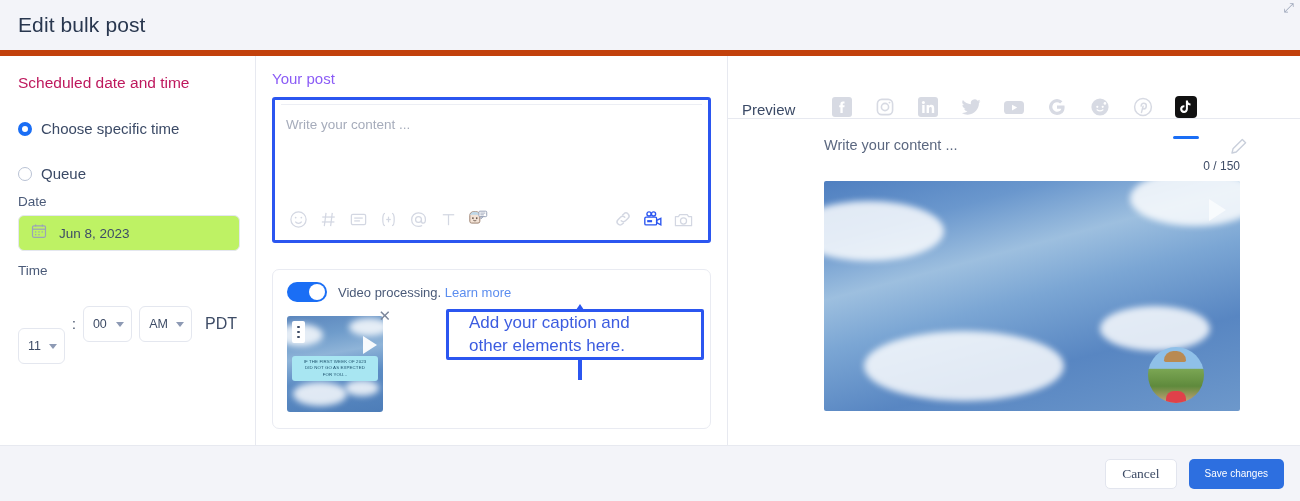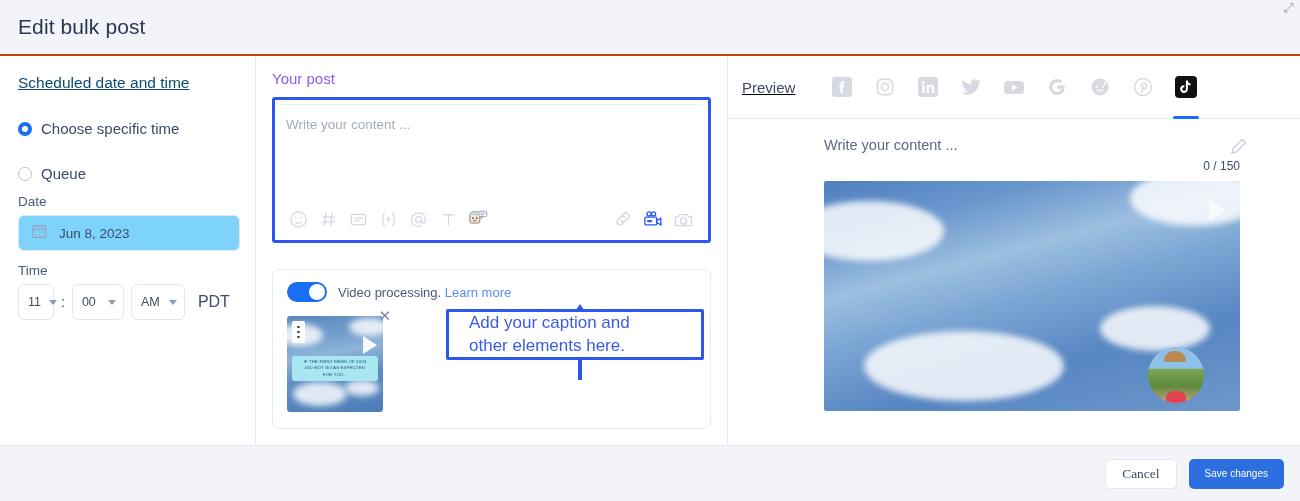--- a/index.html
+++ b/index.html
@@ -6,53 +6,53 @@
   html, body {
     width: 1300px; height: 501px;
     font-family: "Liberation Sans", sans-serif;
     background: #ffffff; overflow: hidden;
   }
   .app { position: relative; width: 1300px; height: 501px; background:#fff; }
 
   
   .header {
     height: 56px; background: #f3f4f9;
-    border-bottom: 2px solid #c2410c;
+    border-bottom: 6px solid #c2410c;
     display: flex; align-items: center; padding-left: 18px;
   }
   .header-title { font-size: 21px; color: #29374f; letter-spacing: .1px; }
 
   
   .body { display: flex; height: 389px; }
   .col-left  { width: 256px; border-right: 1px solid #e7e9f0; padding: 18px 18px 0 18px; }
   .col-mid   { width: 472px; border-right: 1px solid #e7e9f0; padding: 14px 16px 0 16px; position: relative; }
   .col-right { flex: 1; position: relative; }
 
   
-  .section-title { font-size: 15.5px; color: #0c4a6e; margin-bottom: 24px; text-decoration: underline; }
+  .section-title { font-size: 15.5px; color: #be185d; margin-bottom: 24px; }
   .radio-row { display: flex; align-items: center; gap: 9px; margin-bottom: 10px; margin-top: 28px; }
   .radio {
     width: 14px; height: 14px; border-radius: 50%;
     border: 1.5px solid #b9c2d4; background: #fff; flex: none; position: relative;
   }
   .radio.on { border: 4px solid #1a6ef5; background: #fff; }
   .radio-label { font-size: 15px; color: #3b4a66; }
   .field-label { font-size: 13.5px; color: #4a5a78; margin: 12px 0 6px; }
   .date-box {
     width: 222px; height: 36px; border: 1px solid #e4e7ef; border-radius: 6px;
-    display: flex; align-items: center; gap: 12px; padding-left: 12px; background:#7dd3fc;
+    display: flex; align-items: center; gap: 12px; padding-left: 12px; background:#bef264;
   }
   .date-text { font-size: 13.5px; color: #3e4c66; }
   .time-row { display: flex; align-items: center; gap: 7px; margin-top: 4px; }
   .sel {
     height: 36px; border: 1px solid #e4e7ef; border-radius: 6px; background:#fff;
     display: flex; align-items: center; justify-content: space-between;
     padding: 0 7px 0 9px; gap: 8px;
   }
-  .sel.w-hh { width: 36px; } .sel.w-mm { width: 52px; } .sel.w-ap { width: 54px; }
+  .sel.w-hh { width: 47px; margin-top: 44px; } .sel.w-mm { width: 52px; } .sel.w-ap { width: 54px; }
   .sel span { font-size: 12.5px; color: #3e4c66; }
   .caret { width: 0; height: 0; border-left: 4.5px solid transparent; border-right: 4.5px solid transparent; border-top: 5px solid #8d9ab4; }
   .colon { font-size: 14px; color: #3e4c66; }
   .tz { font-size: 16px; color: #3e4c66; margin-left: 6px; }
 
   
   .mid-title { font-size: 15px; color: #8b5cf6; margin-bottom: 10px; }
   .editor {
     position: relative; height: 146px; border: 3.5px solid #2b56f0; border-radius: 3px;
     background: #fff; display: flex; flex-direction: column;
@@ -99,21 +99,21 @@
     position: absolute; left: 190px; top: 253px; width: 258px; height: 51px;
     border: 3.5px solid #2b56f0; background: #fff; border-radius: 2px;
     display: flex; align-items: center; padding-left: 20px;
   }
   .callout-text { font-size: 17px; line-height: 1.35; color: #3c5ce0; }
   .arrow-stem { position:absolute; left: 322px; top: 262px; width: 4px; height: 62px; background:#2b56f0; }
   .arrow-head { position:absolute; left: 312px; top: 248px; width:0; height:0;
                 border-left:12px solid transparent; border-right:12px solid transparent; border-bottom:18px solid #2b56f0; }
 
   
-  .prev-head { height: 62px; display:flex; align-items:center; padding: 0 18px 0 14px; text-decoration: underline; }
+  .prev-head { height: 62px; display:flex; align-items:flex-end; padding: 0 18px 0 14px; }
   .prev-title { font-size: 15px; color: #3b4a66; margin-right: 36px; }
   .socials { display:flex; align-items:center; gap: 21px; }
   .soc { width: 22px; height: 22px; display:flex; align-items:center; justify-content:center; color:#d7dae3; position:relative; }
   .soc.active { color: #111; }
   .soc.active::after { content:""; position:absolute; left:-2px; right:-2px; bottom:-21px; height:3px; background:#1a6ef5; border-radius:2px; }
   .prev-divider { height: 1px; background: #e7e9f0; }
 
   .prev-body { padding: 18px 60px 0 96px; position: relative; }
   .prev-ph { font-size: 14.5px; color: #5c6880; }
   .prev-count { font-size: 12px; color: #3e4c66; text-align: right; margin-top: 6px; }

